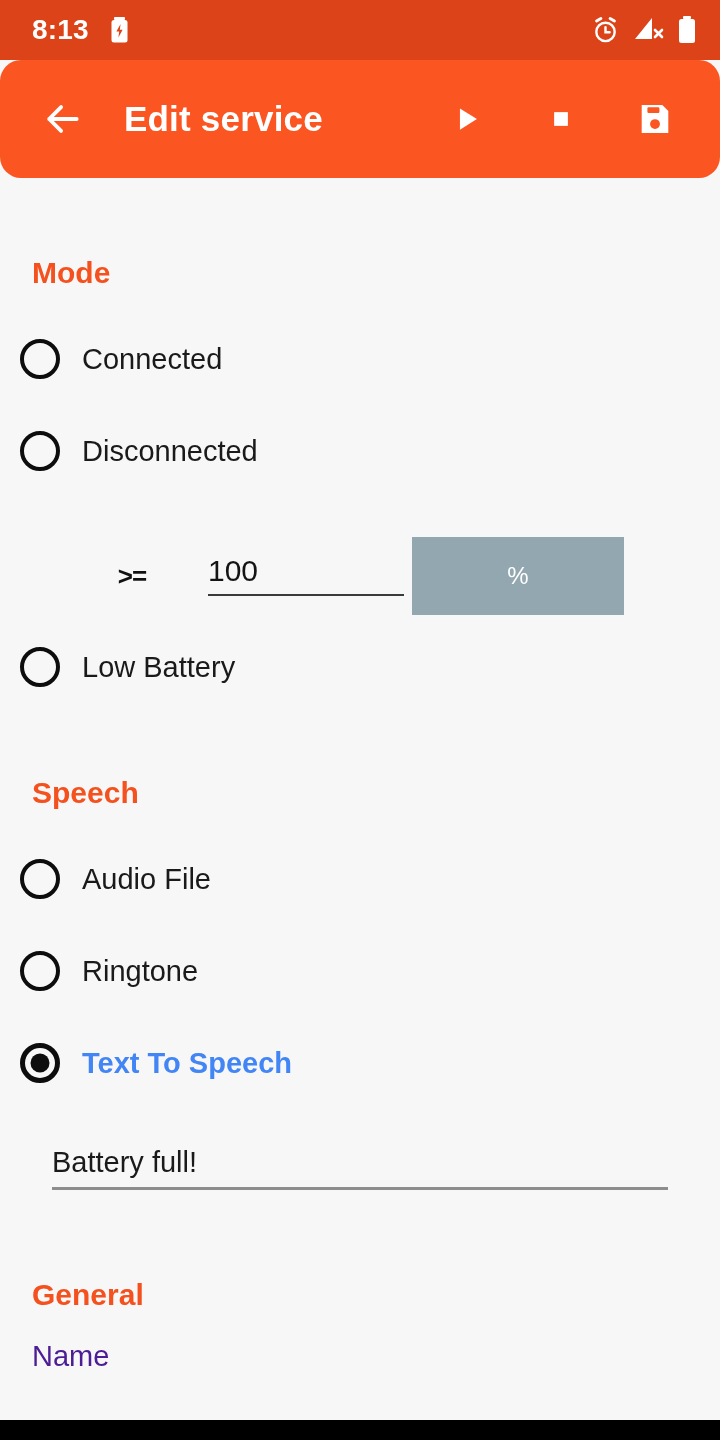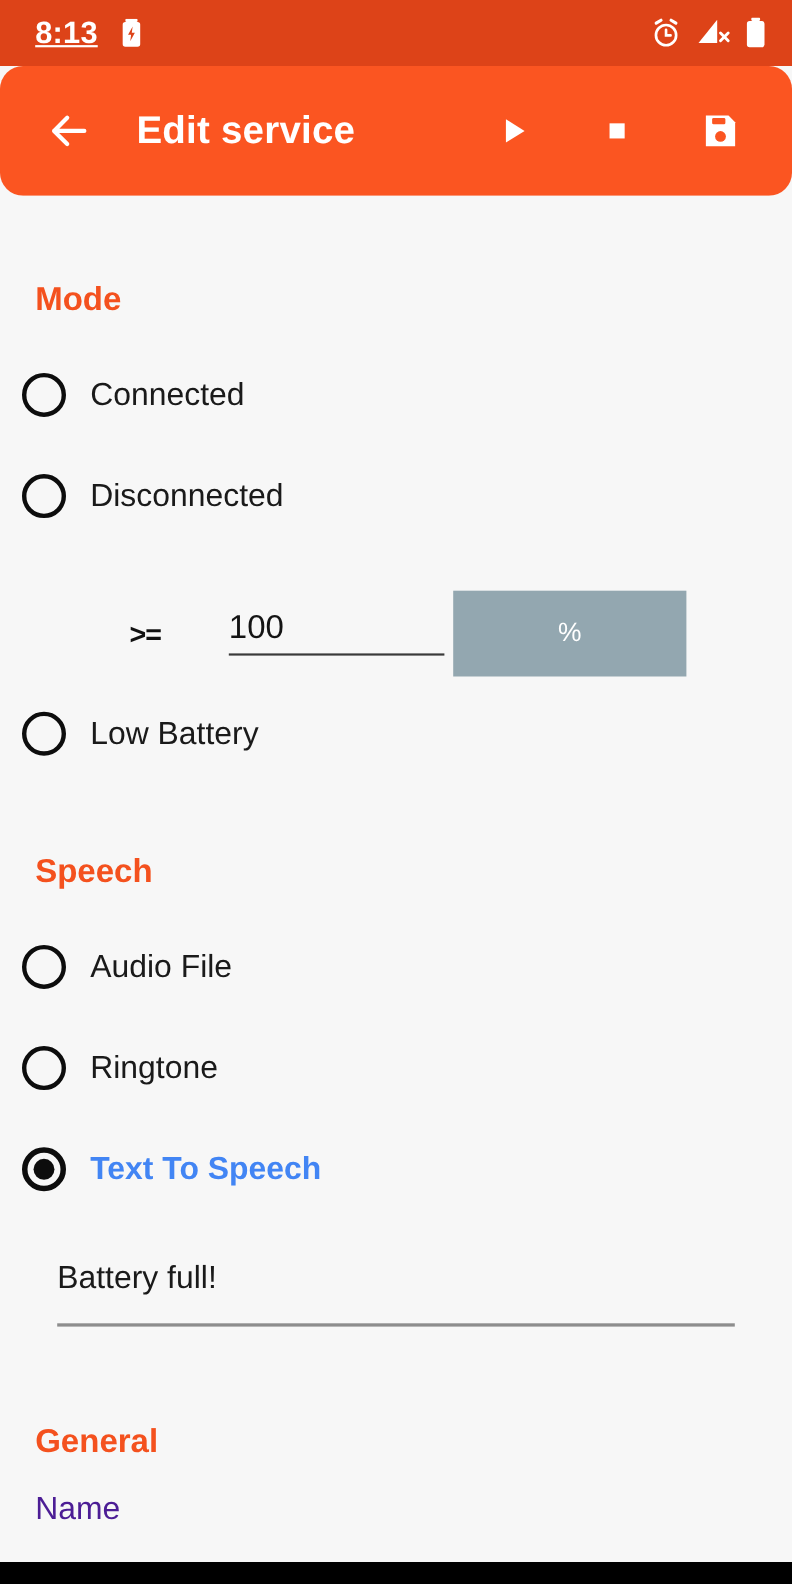--- a/index.html
+++ b/index.html
@@ -35,21 +35,20 @@
     display: flex;
     align-items: center;
     gap: 22px;
   }
   .status-time {
     color: #ffffff;
     font-size: 28px;
     font-weight: bold;
     letter-spacing: 0.2px;
     line-height: 1;
-    text-decoration: underline;
   }
   .status-right {
     margin-left: auto;
     display: flex;
     align-items: center;
     gap: 14px;
   }
   .sicon { display: block; }
 
   
@@ -181,21 +180,21 @@
     justify-content: center;
     cursor: pointer;
     border: none;
     font-family: "Liberation Sans", sans-serif;
   }
 
   
   .tts-field {
     margin: 0 52px;
     border-bottom: 3px solid #8d8d8d;
-    padding-bottom: 26px;
+    padding-bottom: 10px;
   }
   .tts-value {
     font-size: 29px;
     color: #1a1a1a;
     line-height: 1;
   }
 
   .field-label {
     color: #4c1d95;
     font-size: 29px;

